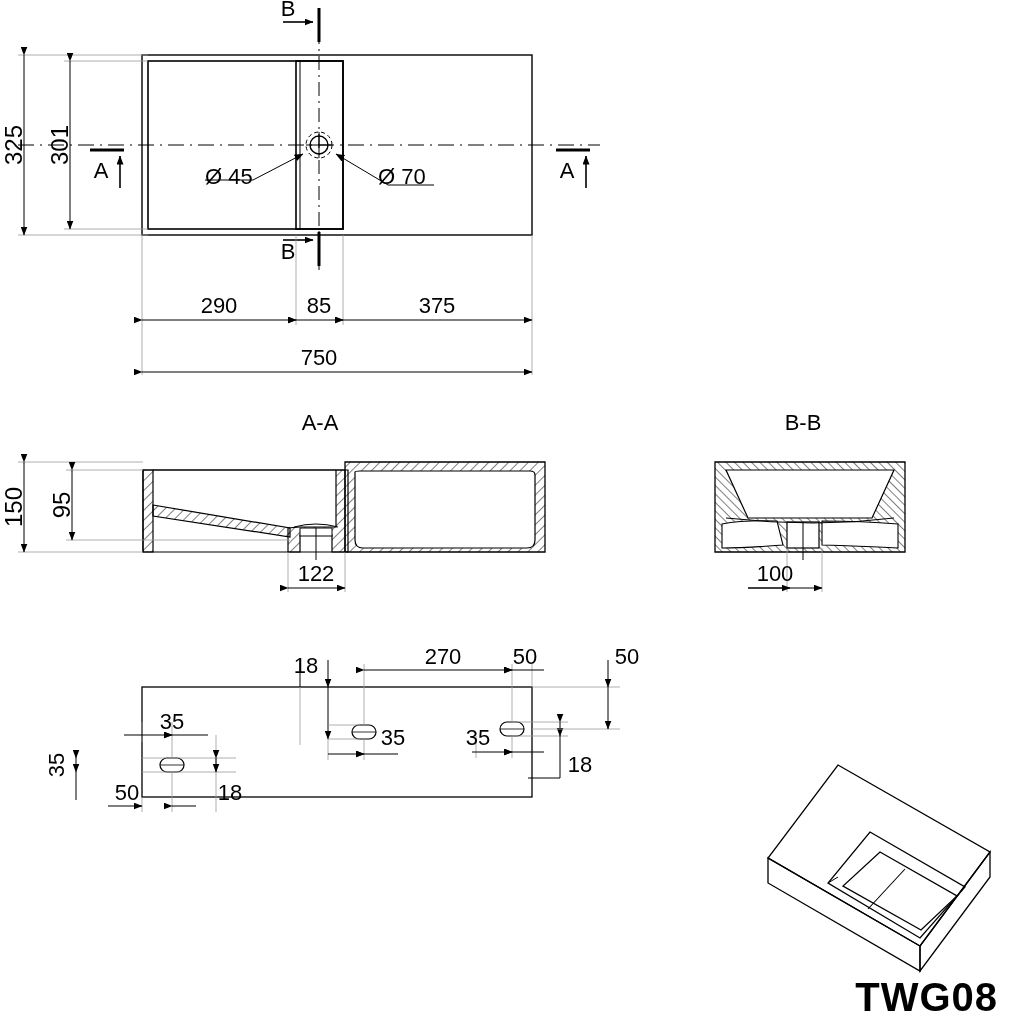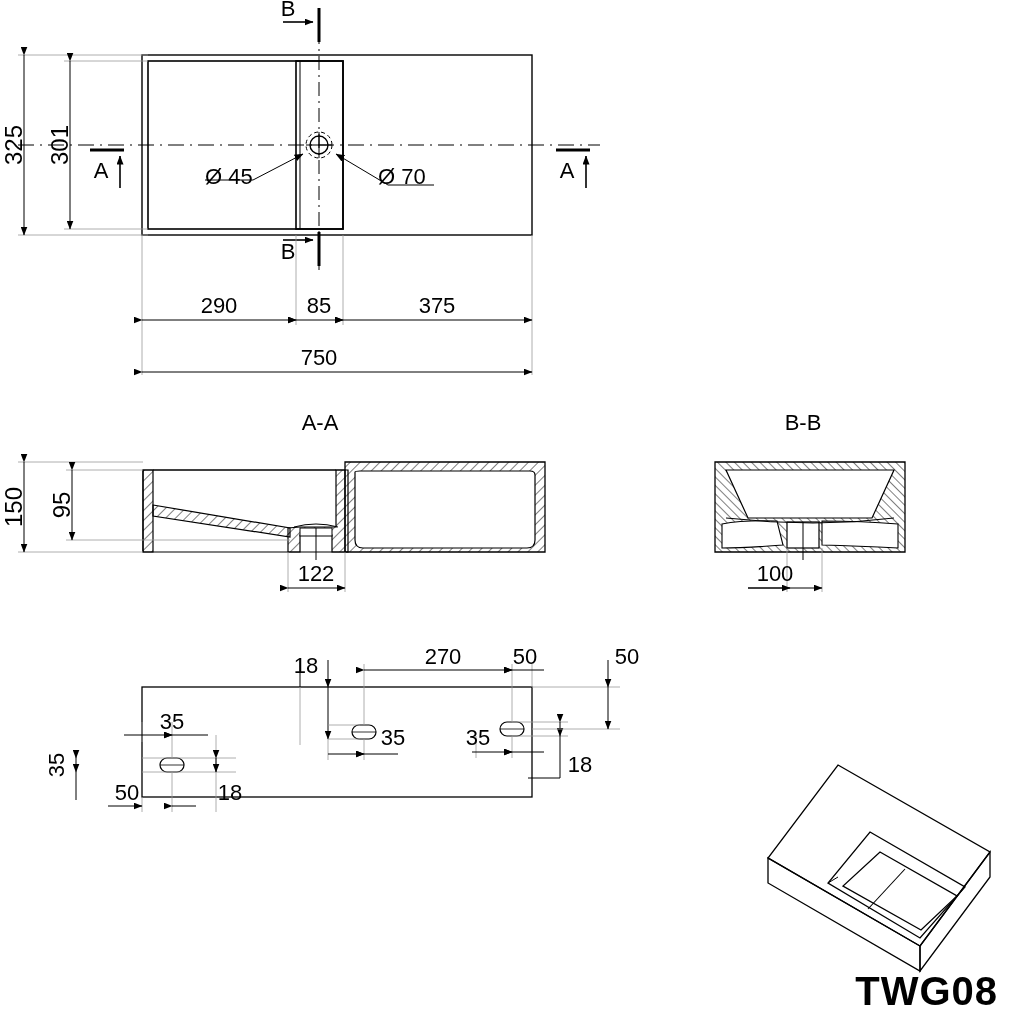--- a/index.html
+++ b/index.html
@@ -7,21 +7,21 @@
     width:1016px;height:1020px;
     font-family:"Liberation Sans", sans-serif;
     color:#000;
     position:relative;
     overflow:hidden;
   }
   #sheet{position:absolute;inset:0;width:1016px;height:1020px;}
   .dimtext{font-family:"Liberation Sans", sans-serif;}
   #code{
     position:absolute;
-    right:18px;bottom:6px;
+    right:18px;bottom:0;
     font-size:40px;
     font-weight:700;
     letter-spacing:1px;
     font-family:"Liberation Sans", sans-serif;
     margin-top:44px;
   }
 </style>
 </head>
 <body>
 

